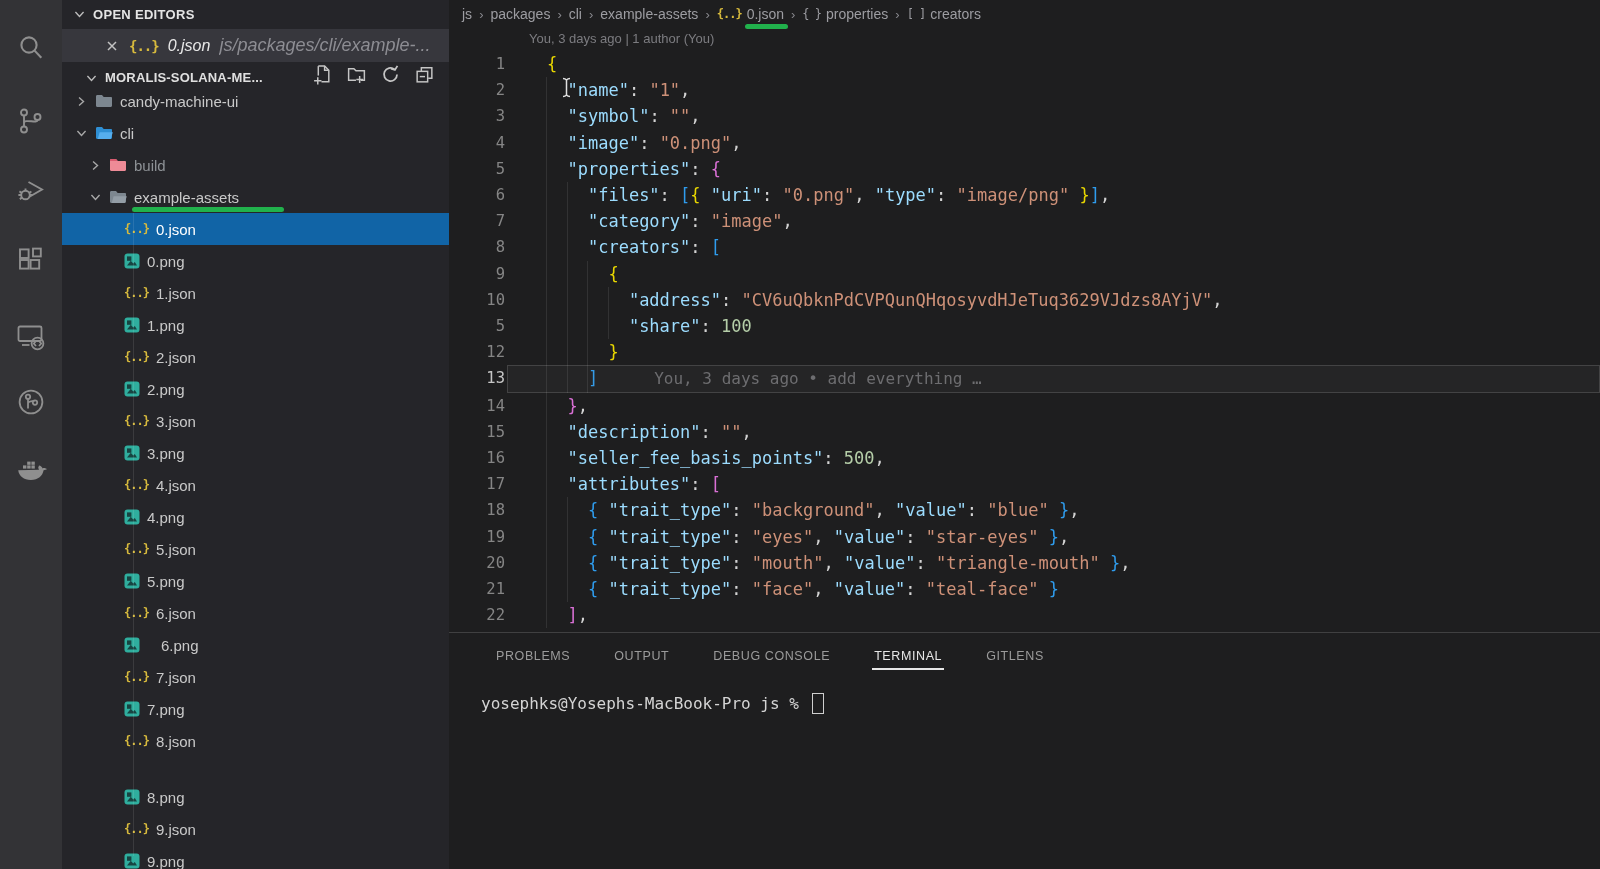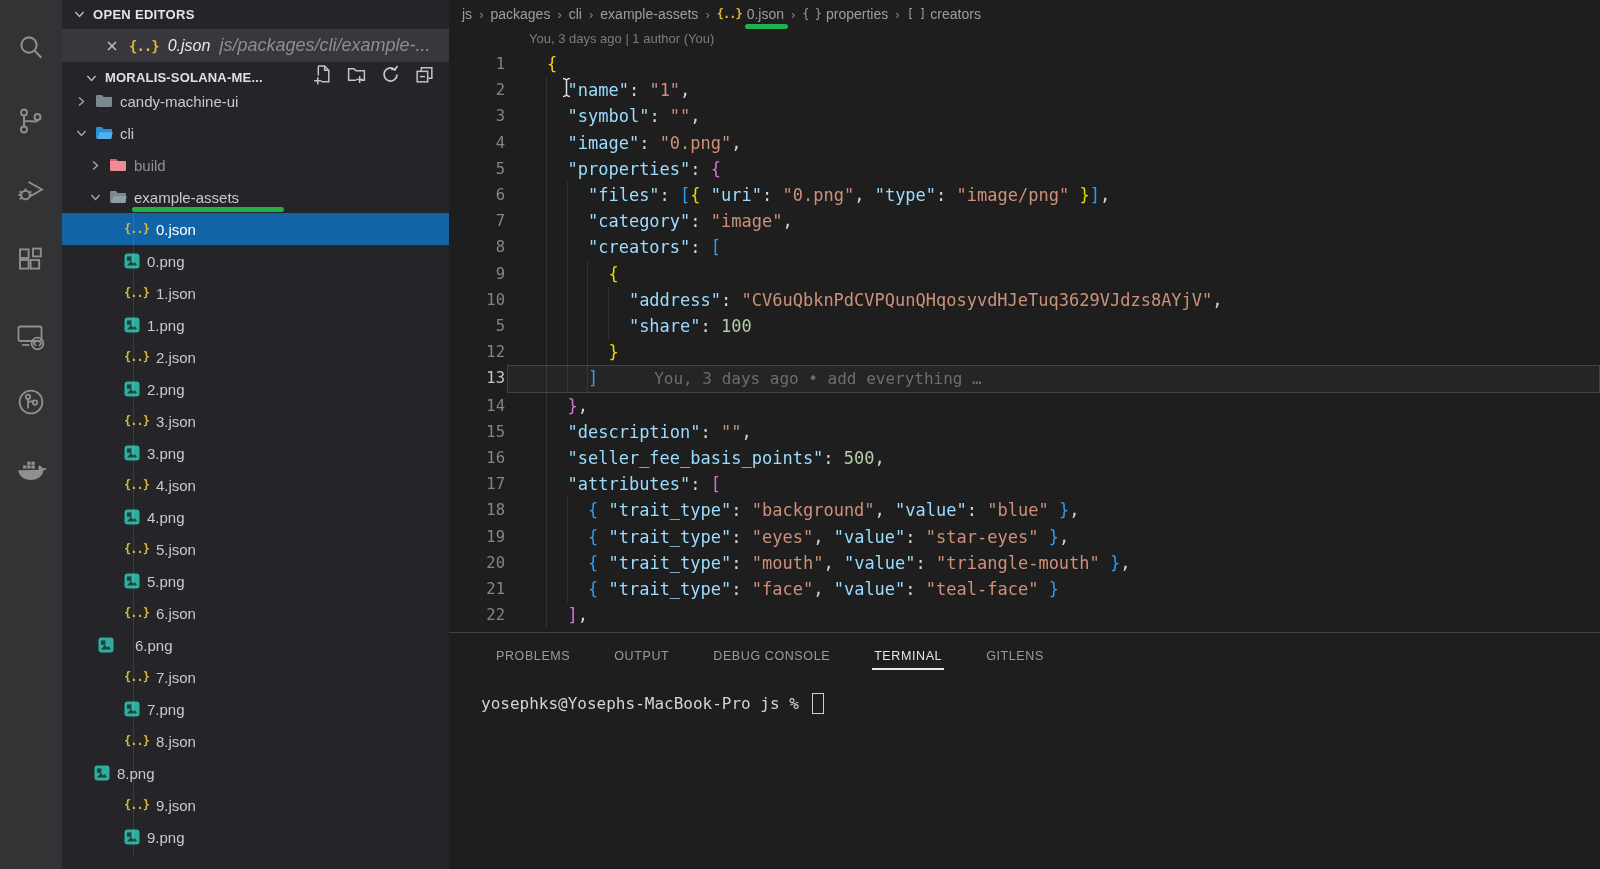--- a/index.html
+++ b/index.html
@@ -324,21 +324,21 @@
               <rect x="3" y="3.4" width="4.4" height="4.4" fill="rgba(18,42,42,.8)"></rect>
               <path d="M3 12.6 L6.8 7.8 L9.2 10.6 L10.8 9 L13 12.6 Z" fill="rgba(18,42,42,.8)"></path>
             </svg>
           </span>
           <span class="lbl">5.png</span>
         </div>
         <div class="tree-row" style="padding-left: 62px;">
           <span class="json-glyph">{..}</span>
           <span class="lbl">6.json</span>
         </div>
-        <div class="tree-row" style="padding-left: 36px; gap: 21px;">
+        <div class="tree-row" style="padding-left: 62px; gap: 21px;">
           <span class="f-icon">
             <svg width="16" height="16" viewBox="0 0 16 16">
               <rect x="0.5" y="0.5" width="15" height="15" rx="3" fill="#2fae9e"></rect>
               <rect x="3" y="3.4" width="4.4" height="4.4" fill="rgba(18,42,42,.8)"></rect>
               <path d="M3 12.6 L6.8 7.8 L9.2 10.6 L10.8 9 L13 12.6 Z" fill="rgba(18,42,42,.8)"></path>
             </svg>
           </span>
           <span class="lbl">6.png</span>
         </div>
         <div class="tree-row" style="padding-left: 62px;">
@@ -352,21 +352,21 @@
               <rect x="3" y="3.4" width="4.4" height="4.4" fill="rgba(18,42,42,.8)"></rect>
               <path d="M3 12.6 L6.8 7.8 L9.2 10.6 L10.8 9 L13 12.6 Z" fill="rgba(18,42,42,.8)"></path>
             </svg>
           </span>
           <span class="lbl">7.png</span>
         </div>
         <div class="tree-row" style="padding-left: 62px;">
           <span class="json-glyph">{..}</span>
           <span class="lbl">8.json</span>
         </div>
-        <div class="tree-row" style="padding-left: 32px;">
+        <div class="tree-row" style="padding-left: 62px; margin-top: 24px;">
           <span class="f-icon">
             <svg width="16" height="16" viewBox="0 0 16 16">
               <rect x="0.5" y="0.5" width="15" height="15" rx="3" fill="#2fae9e"></rect>
               <rect x="3" y="3.4" width="4.4" height="4.4" fill="rgba(18,42,42,.8)"></rect>
               <path d="M3 12.6 L6.8 7.8 L9.2 10.6 L10.8 9 L13 12.6 Z" fill="rgba(18,42,42,.8)"></path>
             </svg>
           </span>
           <span class="lbl">8.png</span>
         </div>
         <div class="tree-row" style="padding-left: 62px;">

